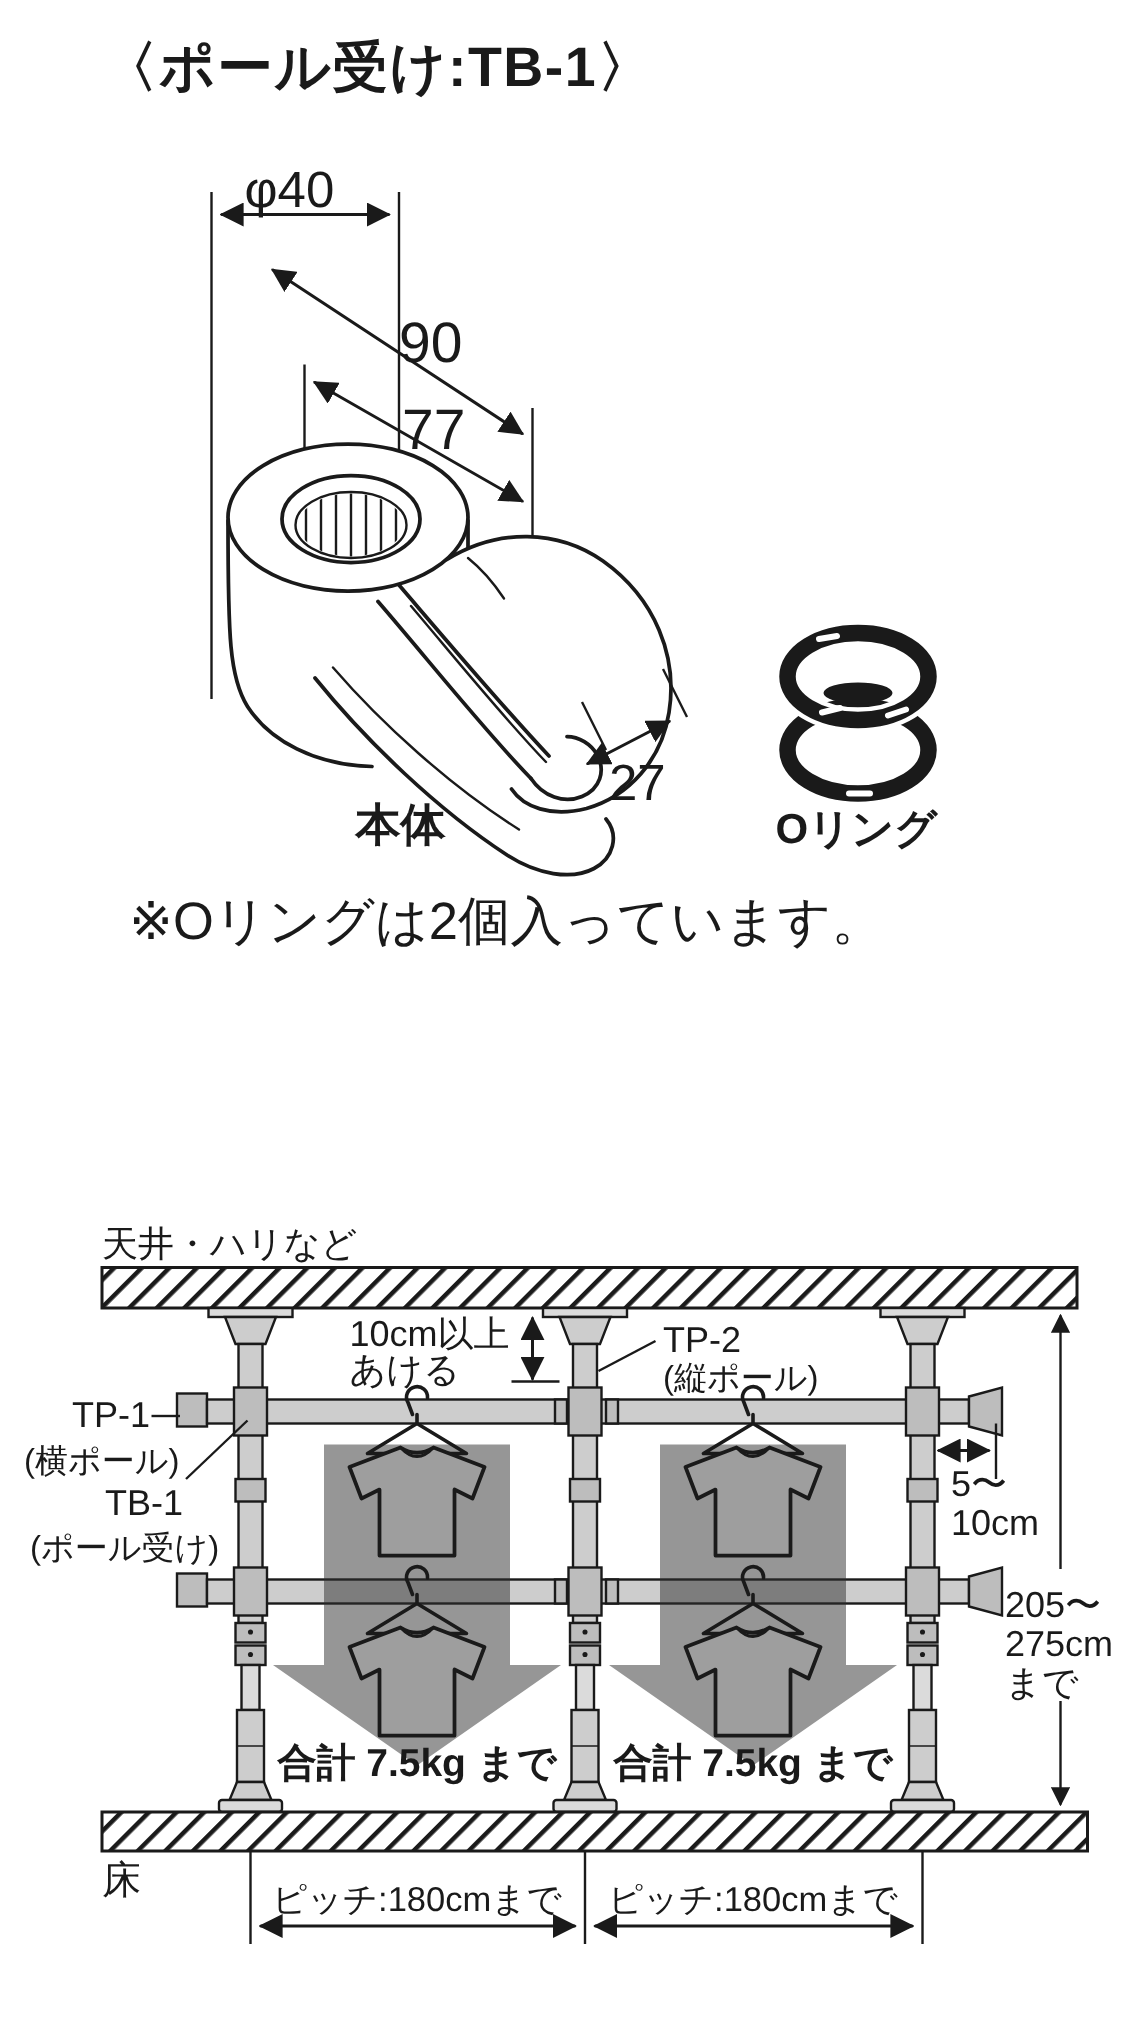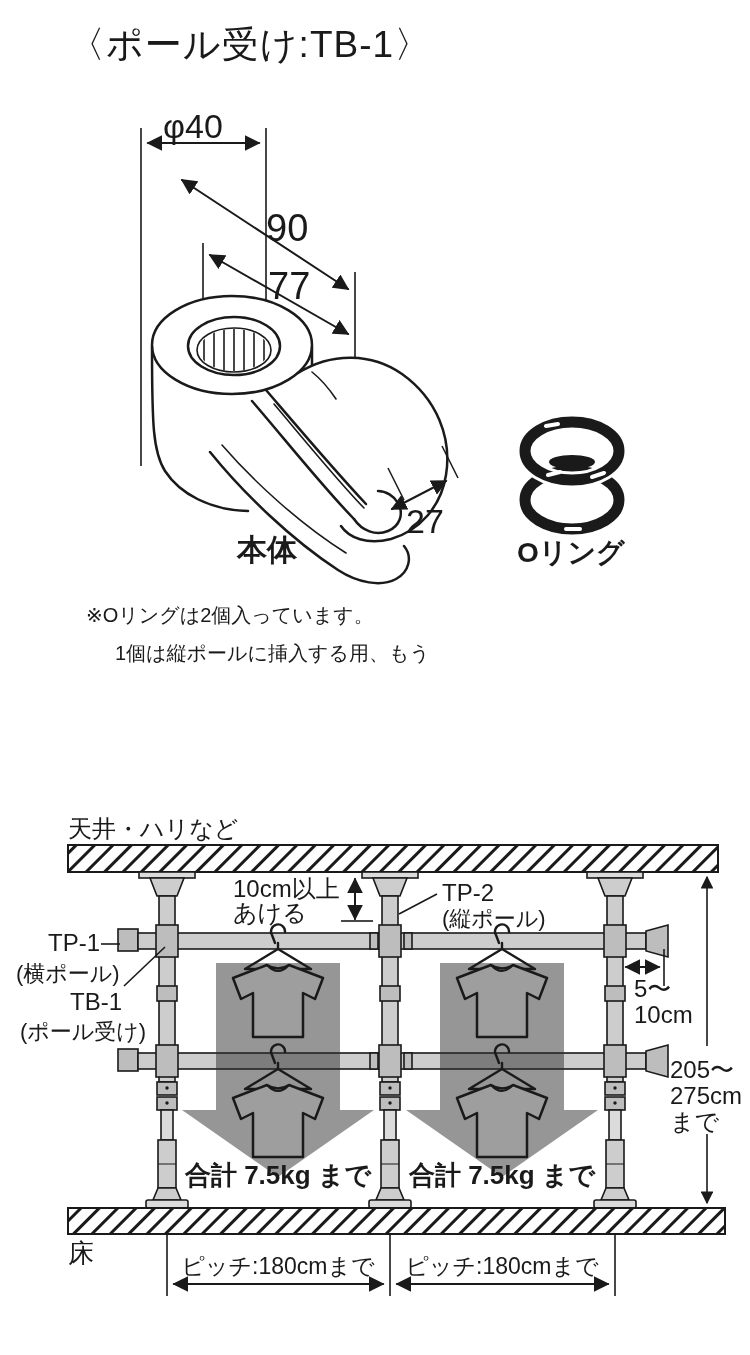--- a/index.html
+++ b/index.html
@@ -3,22 +3,22 @@
 <meta charset="utf-8">
 <style>
   :root{
     --ink:#1a1a1a; --pole:#cdcdcd; --pole-dark:#bdbdbd; --metal-light:#dbdbdb;
     --shirt:#9e9e9e; --arrow-overlay:#2e2e2e; --background:#ffffff;
   }
   *{margin:0;padding:0;box-sizing:border-box}
   html,body{background:var(--background)}
   body{font-family:"Liberation Sans","DejaVu Sans",sans-serif;color:var(--ink)}
   .page{position:relative;width:750px;height:1355px;background:var(--background);overflow:hidden}
-  .page-title{position:absolute;left:68px;top:20px;font-size:37px;font-weight:400;letter-spacing:1px;color:var(--ink)}
-  .note{position:absolute;left:86px;top:596px;font-size:20px;line-height:38px;color:var(--ink)}
+  .page-title{position:absolute;left:68px;top:20px;font-size:37px;font-weight:700;letter-spacing:1px;color:var(--ink)}
+  .note{position:absolute;left:86px;top:596px;font-size:35px;line-height:38px;color:var(--ink)}
   .note p.indent{padding-left:29px}
   svg{position:absolute;left:0;top:0}
   svg text{font-family:"Liberation Sans","DejaVu Sans",sans-serif;fill:var(--ink)}
   .ln{fill:none;stroke:var(--ink);stroke-width:2.5;stroke-linecap:round;stroke-linejoin:round}
   .ln.fw{fill:#fff}
   .thin{stroke-width:1.6}
   .dim{fill:none;stroke:var(--ink);stroke-width:2;stroke-linecap:round}
   .dim-thin{fill:none;stroke:var(--ink);stroke-width:1.6}
   .metal{fill:var(--pole);stroke:var(--ink);stroke-width:1.6}
   .metal-dk{fill:var(--pole-dark);stroke:var(--ink);stroke-width:1.6}
@@ -242,16 +242,15 @@
         <line x1="174" y1="1284" x2="383" y2="1284" class="dim" marker-start="url(#arr)" marker-end="url(#arr)"></line>
         <line x1="397" y1="1284" x2="608" y2="1284" class="dim" marker-start="url(#arr)" marker-end="url(#arr)"></line>
         <text x="278" y="1274" text-anchor="middle" class="t23">ピッチ:180cmまで</text>
         <text x="502" y="1274" text-anchor="middle" class="t23">ピッチ:180cmまで</text>
       </g>
     </g>
   </svg>
 
   <div class="note">
     <p>※Oリングは2個入っています。</p>
-    <p class="indent">1個は縦ポールに挿入する用、もう</p>
   </div>
 
 </div>
 
 </body></html>

